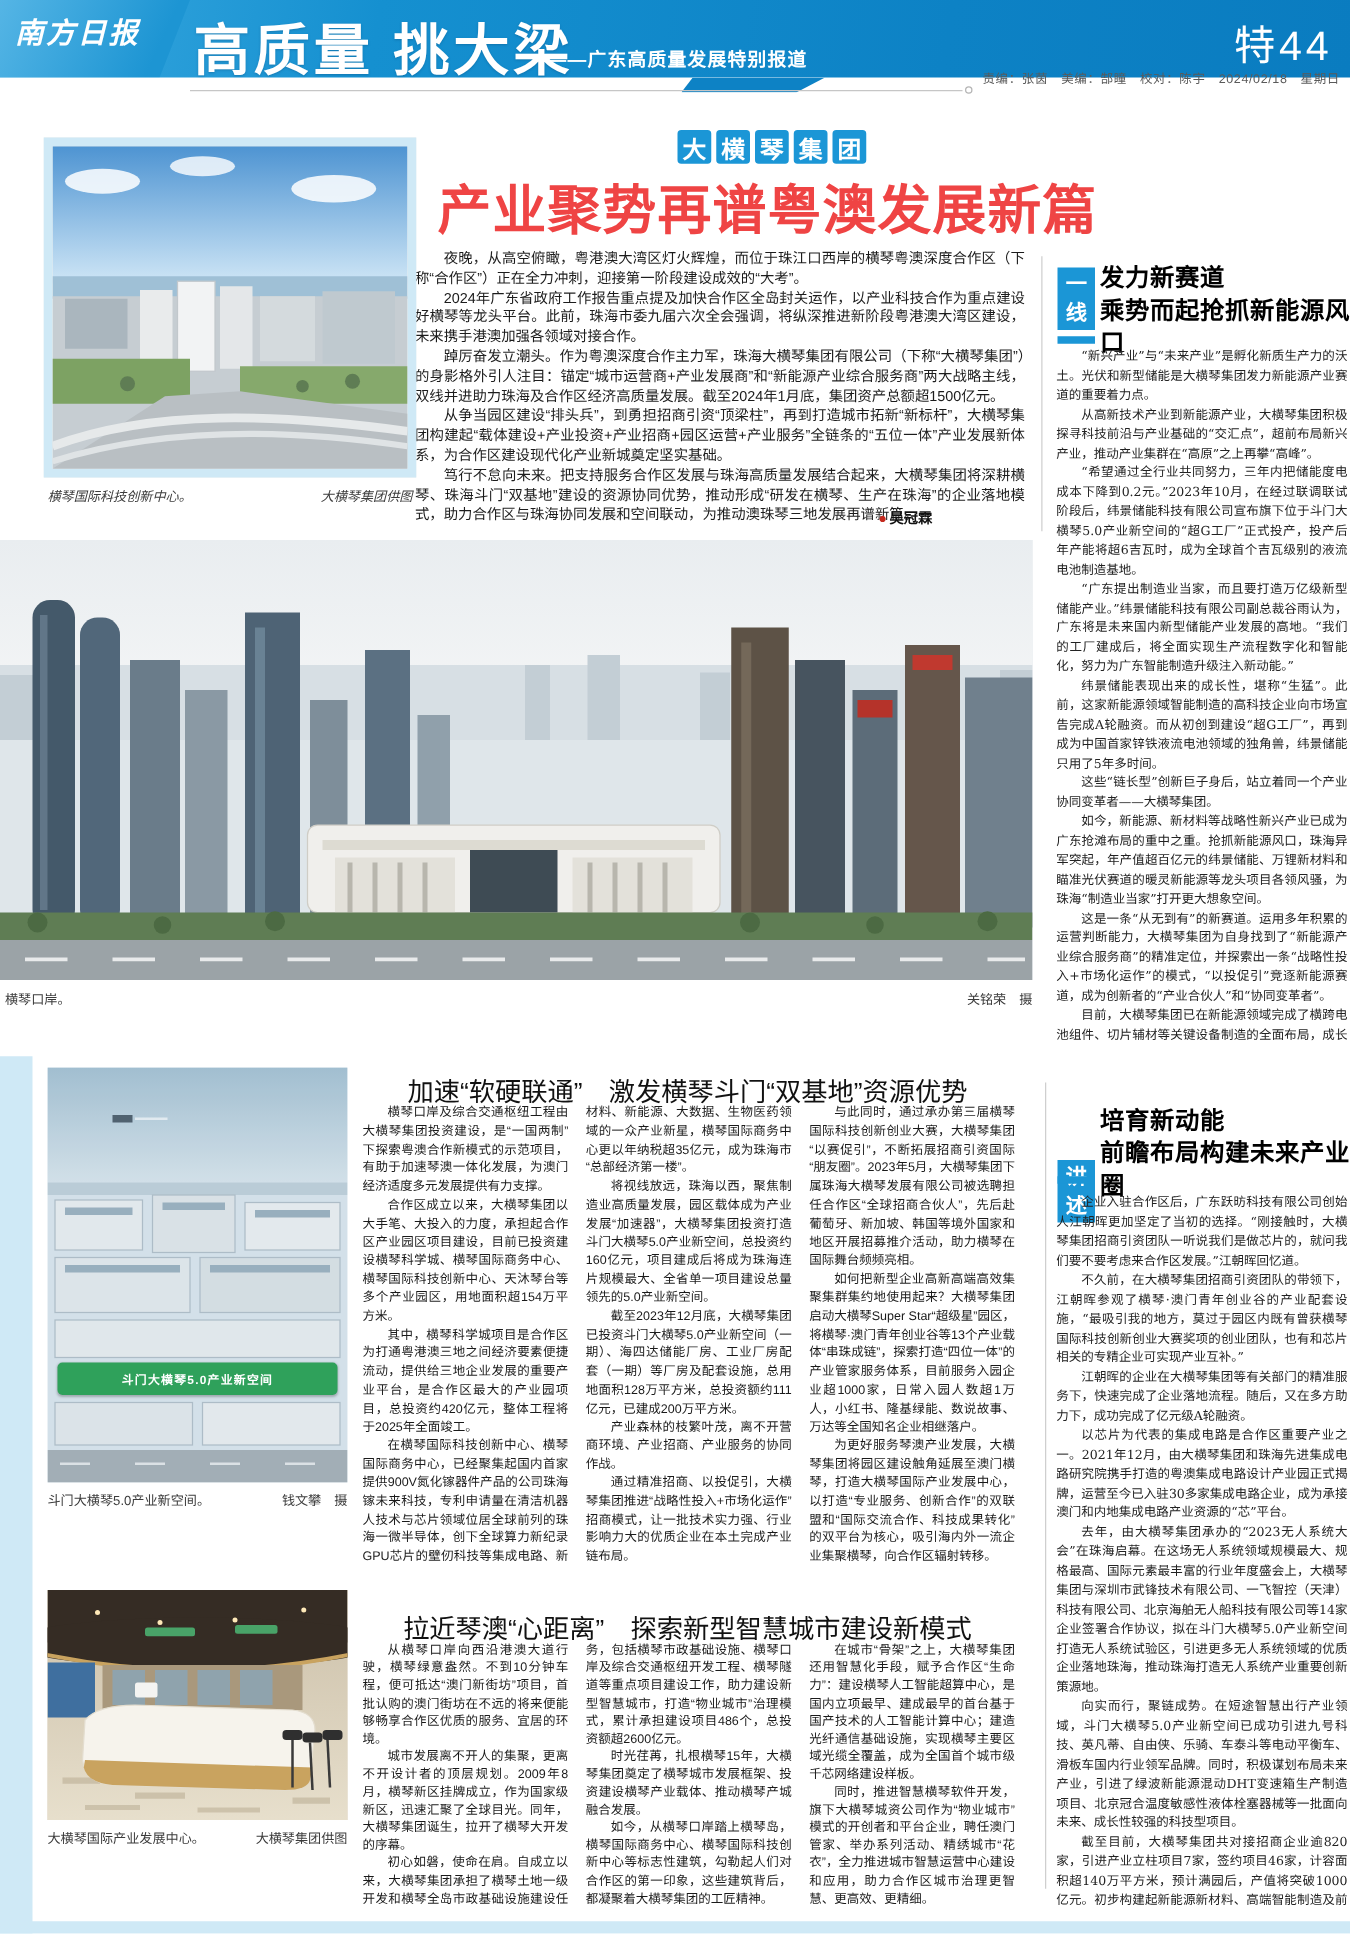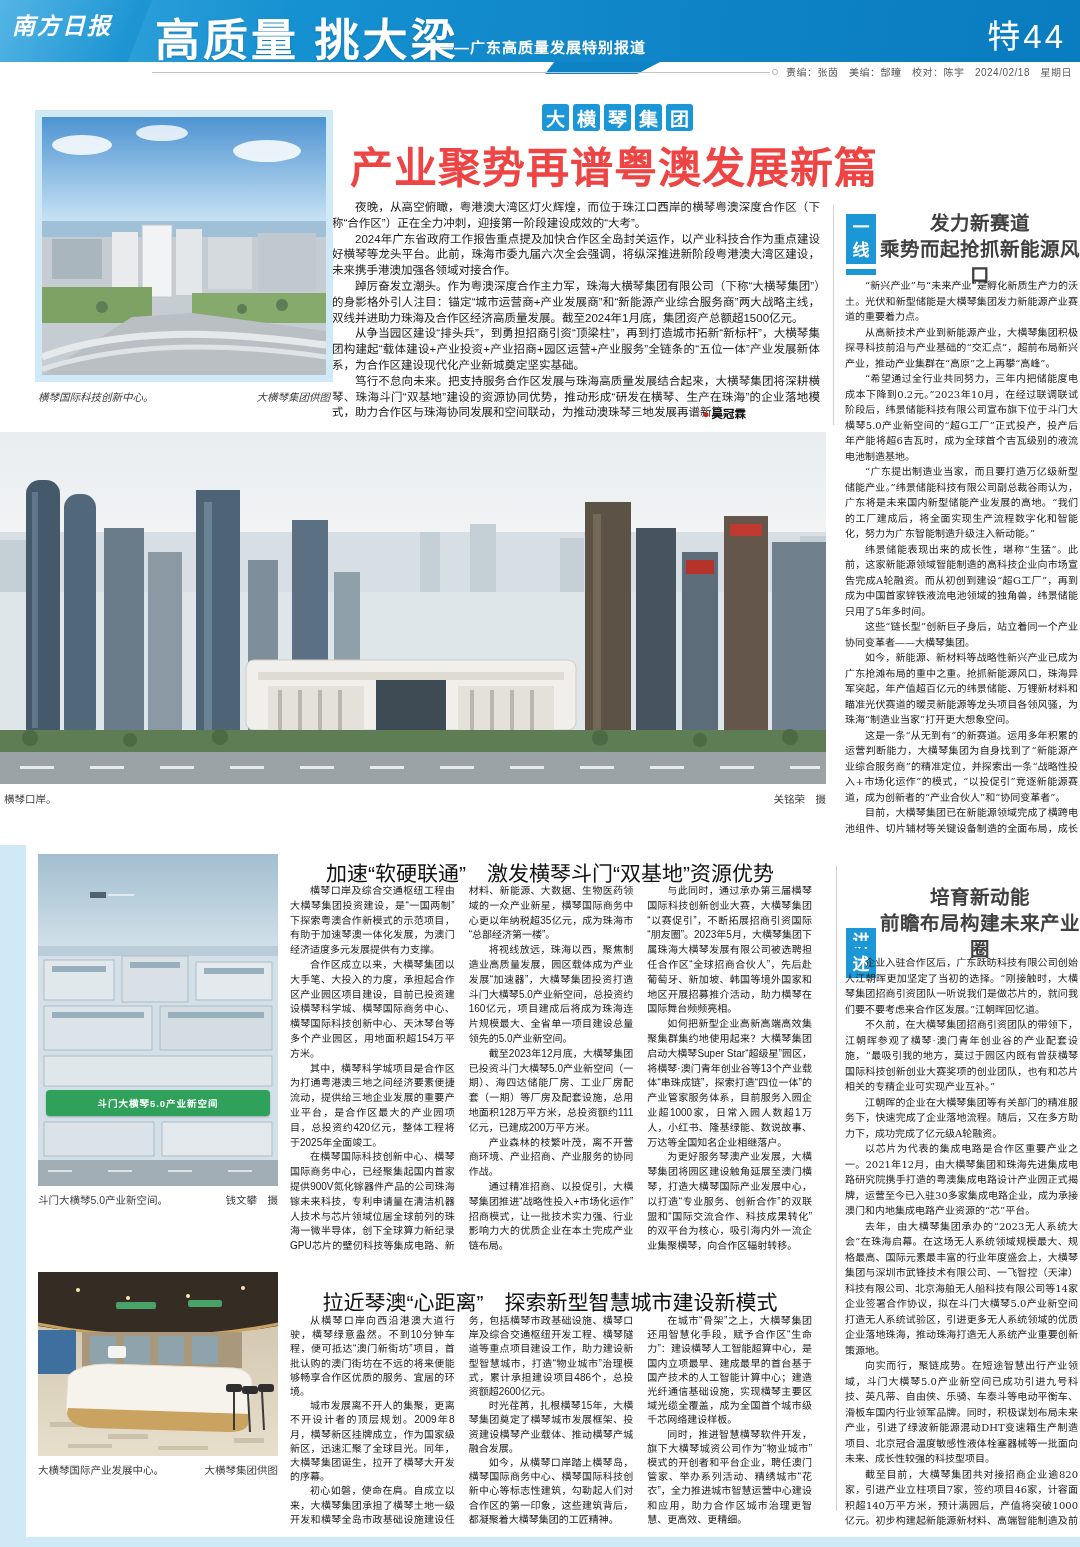--- a/index.html
+++ b/index.html
@@ -13,21 +13,21 @@
   .banner-left { position:absolute; left:0; top:0; width:152px; height:62px;
             background:linear-gradient(115deg,#55b5e5,#1d95d3 80%); clip-path:polygon(0 0,100% 0,84% 100%,0 100%); }
   .logo { position:absolute; left:12px; top:7px; color:#fff; font-family:"DejaVu Serif","Liberation Serif",serif;
           font-style:italic; font-weight:bold; font-size:23px; letter-spacing:2px; }
   .banner-title { position:absolute; left:155px; top:4px; color:#fff; font-size:45px; font-weight:bold; letter-spacing:3px;
           text-shadow:0 1px 2px rgba(0,40,80,.25); }
   .banner-sub { position:absolute; left:438px; top:36px; color:#fff; font-size:15px; font-weight:bold; letter-spacing:1px; }
   .page-num { position:absolute; right:14px; top:10px; color:#fff; font-size:33px; letter-spacing:3px; }
   .banner-notch { position:absolute; left:545px; top:62px; width:115px; height:12px; background:#0d82c5;
           clip-path:polygon(8% 0,100% 0,80% 100%,0 100%); }
-  .credits { position:absolute; right:8px; top:64px; font-size:10px; color:#5a5a5a; letter-spacing:.5px;text-align:right; }
+  .credits { position:absolute; right:8px; top:54px; font-size:10px; color:#5a5a5a; letter-spacing:.5px;text-align:right; }
   .hrule { position:absolute; left:152px; top:72px; width:618px; height:1px; background:#c6c6c6; }
   .hrule-ring { position:absolute; left:772px; top:69px; width:6px; height:6px; border:1px solid #b4b4b4; border-radius:50%; background:#fff; }
 
   
   .badge-row { position:absolute; left:542px; top:104px; display:flex; gap:4px; }
   .badge-row span { width:27px; height:27px; background:#1b96d6; color:#fff; font-size:19px; font-weight:bold;
           display:flex; align-items:center; justify-content:center; border-radius:3px; }
   .lead-headline { position:absolute; left:336px; top:133px; width:556px; text-align:center;
           font-size:43px; font-weight:bold; color:#ef4444; letter-spacing:1px; }
   .lead-body { position:absolute; left:332px; top:200px; width:488px; height:232px; overflow:hidden;
@@ -52,21 +52,21 @@
   .vrule { position:absolute; width:1px; background:#cfcfcf; }
   .vr1 { left:833px; top:205px; height:220px; }
   .vr2 { left:836px; top:866px; height:645px; }
   .side-label { position:absolute; width:30px; background:#1b96d6; color:#fff; font-weight:bold;
           font-size:17px; line-height:23px; text-align:center; padding-top:2px; }
   .side-label-bar { position:absolute; width:30px; height:6px; background:#1b96d6; }
   .lbl1 { left:846px; top:214px; height:50px; }
   .bar1 { left:846px; top:269px; }
   .lbl2 { left:846px; top:928px; height:50px; }
   .bar2 { left:846px; top:941px; }
-  .side-title { position:absolute; left:880px; width:200px; text-align:center; font-weight:bold; color:#404040;
+  .side-title { position:absolute; left:880px; width:200px; text-align:left; font-weight:bold; color:#000000;
           font-size:19.5px; line-height:26px; letter-spacing:.5px; }
   .st1 { top:210px; }
   .st2 { top:884px; }
   .side-body { position:absolute; left:845px; width:233px; overflow:hidden;
           font-family:"DejaVu Serif","Liberation Serif",serif;
           font-size:10px; line-height:15.5px; color:#222; text-align:justify; }
   .sb1 { top:278px; height:556px; }
   .sb2 { top:955px; height:570px; }
   .side-body p { text-indent:2em; }
 

